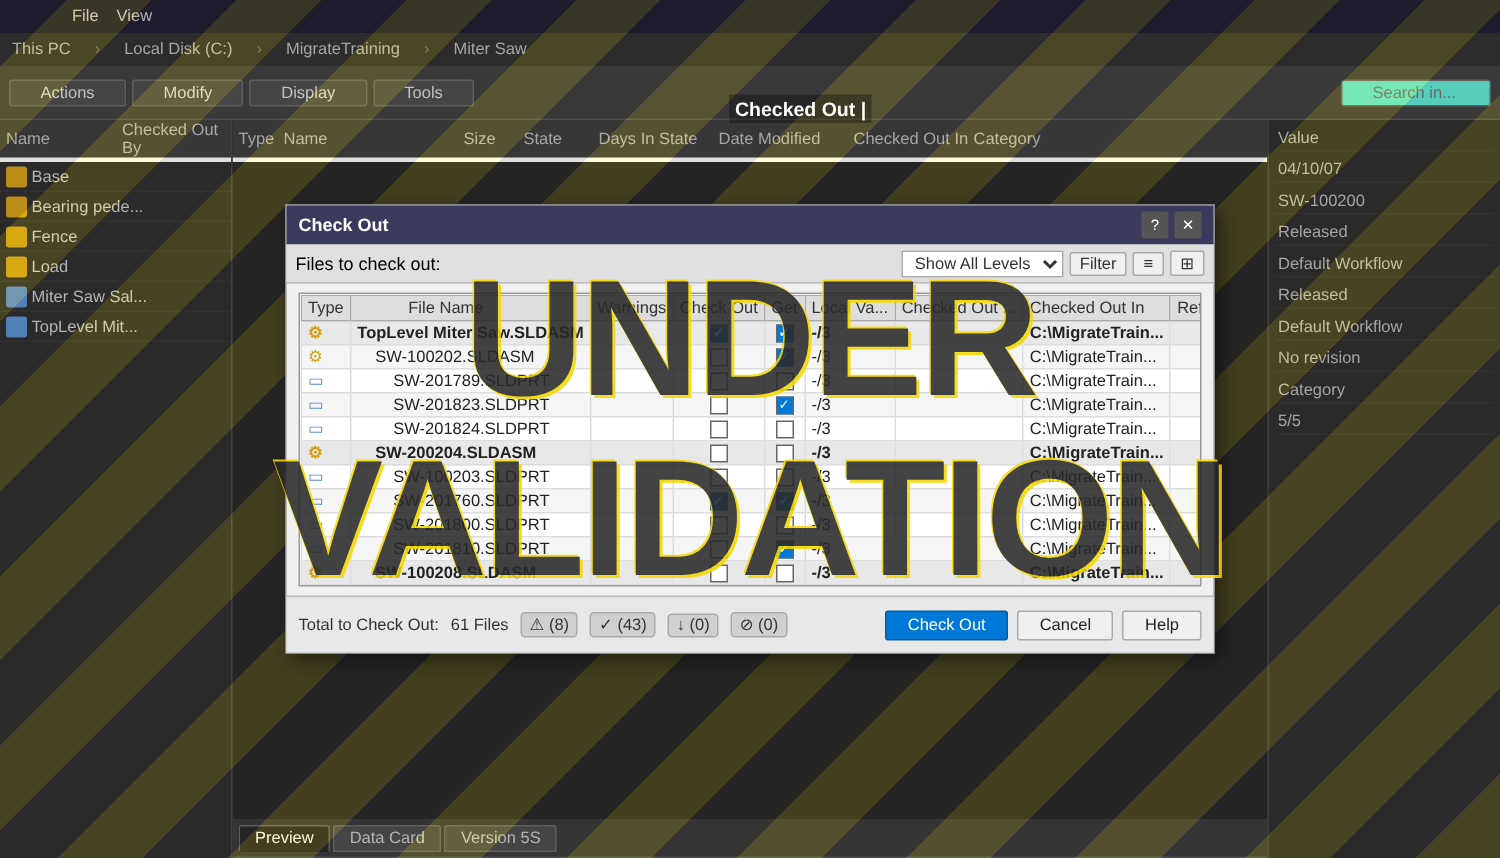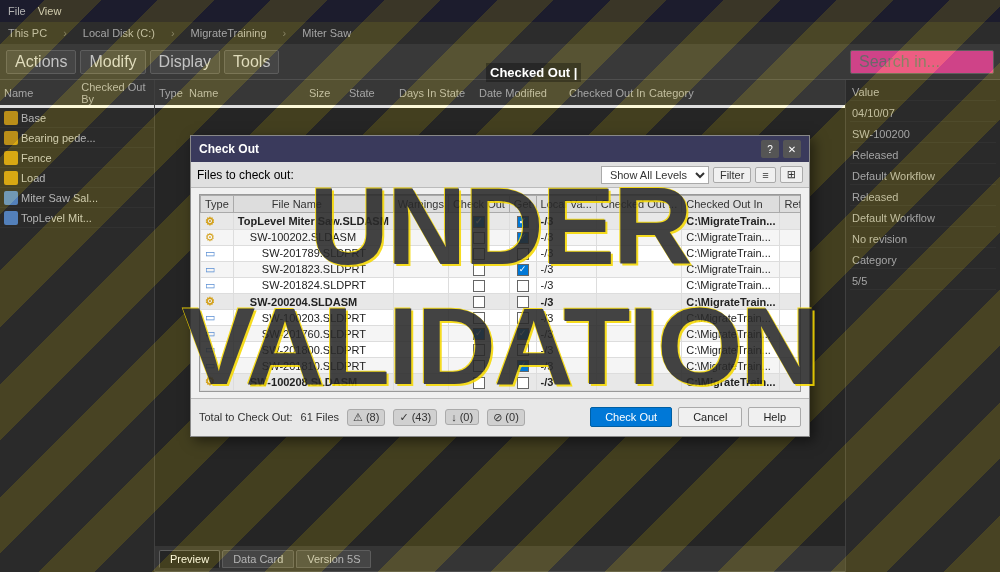--- a/index.html
+++ b/index.html
@@ -45,20 +45,21 @@
       align-items: center;
       padding: 0 8px;
       color: #ccc;
       font-size: 11px;
     }
     .title-bar-menu {
       display: flex;
       gap: 12px;
       font-size: 11px;
       color: #ccc;
+      margin-left: 40px;
     }
 
     
     .breadcrumb-bar {
       background: #2d2d2d;
       height: 22px;
       display: flex;
       align-items: center;
       padding: 0 8px;
       color: #bbb;
@@ -74,22 +75,22 @@
       display: flex;
       align-items: center;
       padding: 0 6px;
       gap: 4px;
       border-bottom: 1px solid #555;
     }
     .toolbar-btn {
       background: #4a4a4a;
       border: 1px solid #666;
       color: #ddd;
-      padding: 2px 8px;
-      font-size: 16px;
+      padding: 2px 20px;
+      font-size: 11px;
       cursor: pointer;
       border-radius: 2px;
     }
 
     
     .content-area {
       display: flex;
       height: calc(100% - 80px);
       background: #252525;
     }
@@ -446,21 +447,21 @@
     <span class="breadcrumb-sep">›</span>
     <span>Miter Saw</span>
   </div>
 
   <div class="toolbar">
     <button class="toolbar-btn">Actions</button>
     <button class="toolbar-btn">Modify</button>
     <button class="toolbar-btn">Display</button>
     <button class="toolbar-btn">Tools</button>
     <div style="flex:1"></div>
-    <input type="text" class="toolbar-btn" style="width: 144px; background: #ec4899; color: rgb(51, 51, 51);" placeholder="Search in...">
+    <input type="text" class="toolbar-btn" style="width: 100px; background: #5eead4; color: rgb(51, 51, 51);" placeholder="Search in...">
   </div>
 
   <div class="content-area">
 
     <div class="sidebar">
       <div class="col-headers">
         <span style="width:90px;">Name</span>
         <span>Checked Out By</span>
       </div>
 

